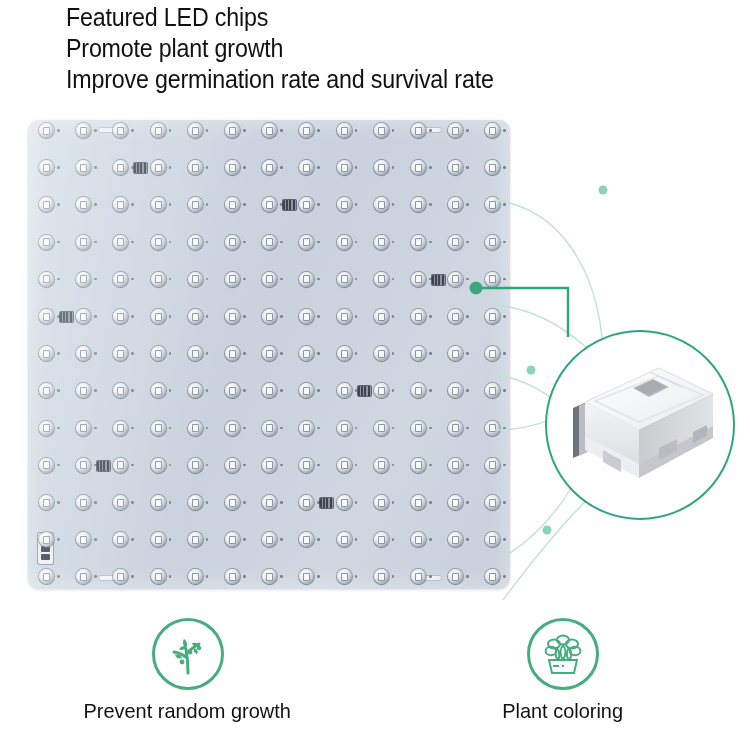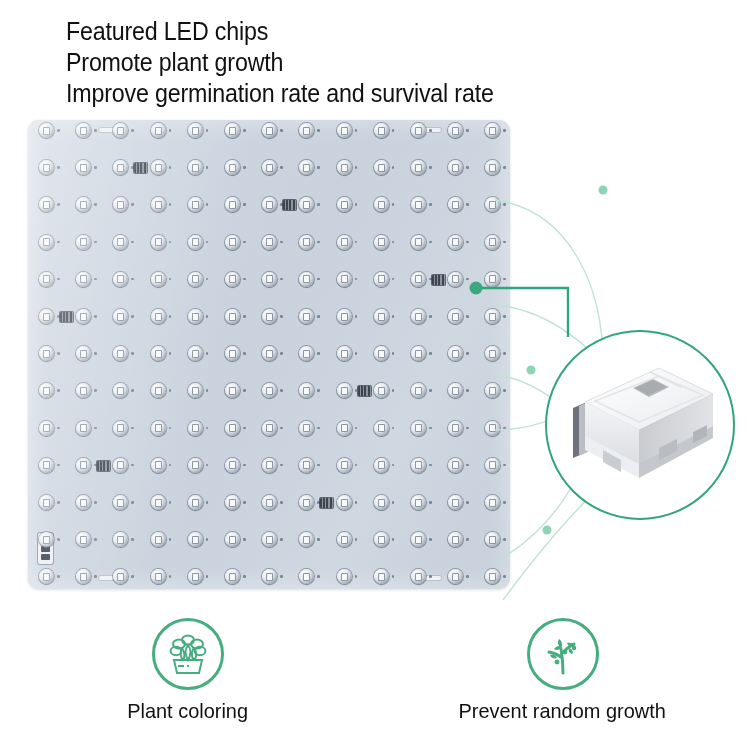--- a/index.html
+++ b/index.html
@@ -3,21 +3,21 @@
 <meta charset="utf-8">
 <style>
   html,body{margin:0;padding:0;}
   body{
     width:750px;height:750px;position:relative;overflow:hidden;
     background:#ffffff;
     font-family:"Liberation Sans","DejaVu Sans",sans-serif;
   }
 
   
-  .headline{position:absolute;left:66px;top:16px;width:660px;}
+  .headline{position:absolute;left:66px;top:2px;width:660px;}
   .headline .line{
     color:#111111;font-size:25px;line-height:31px;
     letter-spacing:-0.2px;white-space:nowrap;
     transform:scaleX(0.93);transform-origin:left center;
   }
 
   
   .panel{
     position:absolute;left:28px;top:120px;width:482px;height:469px;
     border-radius:11px;
@@ -863,54 +863,54 @@
     <path d="M146 100 L160 93 L160 104 L146 111 Z" fill="#b2b5ba"></path>
   </svg>
 </div>
 
 <div class="features">
 
 
   <div class="feature">
     <div class="ring">
       <svg width="46" height="46" viewBox="0 0 46 46">
-        <g fill="none" stroke="#45ad7e" stroke-width="2">
-          <ellipse cx="14" cy="13" rx="6" ry="4.6"></ellipse>
-          <ellipse cx="23" cy="9" rx="6" ry="4.6"></ellipse>
-          <ellipse cx="32" cy="13" rx="6" ry="4.6"></ellipse>
-          <ellipse cx="11" cy="20" rx="5.4" ry="4.2"></ellipse>
-          <ellipse cx="35" cy="20" rx="5.4" ry="4.2"></ellipse>
-          <path d="M23 14 C26 18 26 24 23 29 C20 24 20 18 23 14 Z"></path>
-          <path d="M17 17 C20 21 20 26 18 29 C15 26 15 20 17 17 Z"></path>
-          <path d="M29 17 C32 21 32 26 29 29 C26 26 26 20 29 17 Z"></path>
-          <path d="M9 29 L37 29 L34 42 L12 42 Z"></path>
-          <path d="M13 35 L19 35"></path>
-          <path d="M22 35 L24 35"></path>
-        </g>
-      </svg>
-    </div>
-    <div class="cap">Plant coloring</div>
-  </div>
-
-  <div class="feature">
-    <div class="ring">
-      <svg width="46" height="46" viewBox="0 0 46 46">
         <g fill="none" stroke="#45ad7e" stroke-width="3" stroke-linecap="round">
           <path d="M23 42 C23 32 22 24 21 18"></path>
           <path d="M22 22 C26 18 30 15 34 13"></path>
           <path d="M21 26 C17 23 13 22 9 21"></path>
         </g>
         <g fill="#45ad7e">
           <path d="M19 8 C22 10 23 14 21 17 C18 15 17 11 19 8 Z"></path>
           <path d="M27 12 C30 11 34 12 35 15 C32 17 28 16 27 12 Z"></path>
           <path d="M14 18 C16 15 20 14 22 16 C20 19 16 20 14 18 Z"></path>
           <path d="M10 24 C13 23 16 24 17 27 C14 28 11 27 10 24 Z"></path>
           <path d="M29 17 C32 18 34 21 32 23 C29 22 28 19 29 17 Z"></path>
           <circle cx="25" cy="21" r="2.4"></circle>
           <circle cx="17" cy="31" r="2.4"></circle>
           <circle cx="34" cy="17" r="2.2"></circle>
         </g>
       </svg>
     </div>
     <div class="cap">Prevent random growth</div>
   </div>
 
+  <div class="feature">
+    <div class="ring">
+      <svg width="46" height="46" viewBox="0 0 46 46">
+        <g fill="none" stroke="#45ad7e" stroke-width="2">
+          <ellipse cx="14" cy="13" rx="6" ry="4.6"></ellipse>
+          <ellipse cx="23" cy="9" rx="6" ry="4.6"></ellipse>
+          <ellipse cx="32" cy="13" rx="6" ry="4.6"></ellipse>
+          <ellipse cx="11" cy="20" rx="5.4" ry="4.2"></ellipse>
+          <ellipse cx="35" cy="20" rx="5.4" ry="4.2"></ellipse>
+          <path d="M23 14 C26 18 26 24 23 29 C20 24 20 18 23 14 Z"></path>
+          <path d="M17 17 C20 21 20 26 18 29 C15 26 15 20 17 17 Z"></path>
+          <path d="M29 17 C32 21 32 26 29 29 C26 26 26 20 29 17 Z"></path>
+          <path d="M9 29 L37 29 L34 42 L12 42 Z"></path>
+          <path d="M13 35 L19 35"></path>
+          <path d="M22 35 L24 35"></path>
+        </g>
+      </svg>
+    </div>
+    <div class="cap">Plant coloring</div>
+  </div>
+
 </div>
 
 </body></html>

